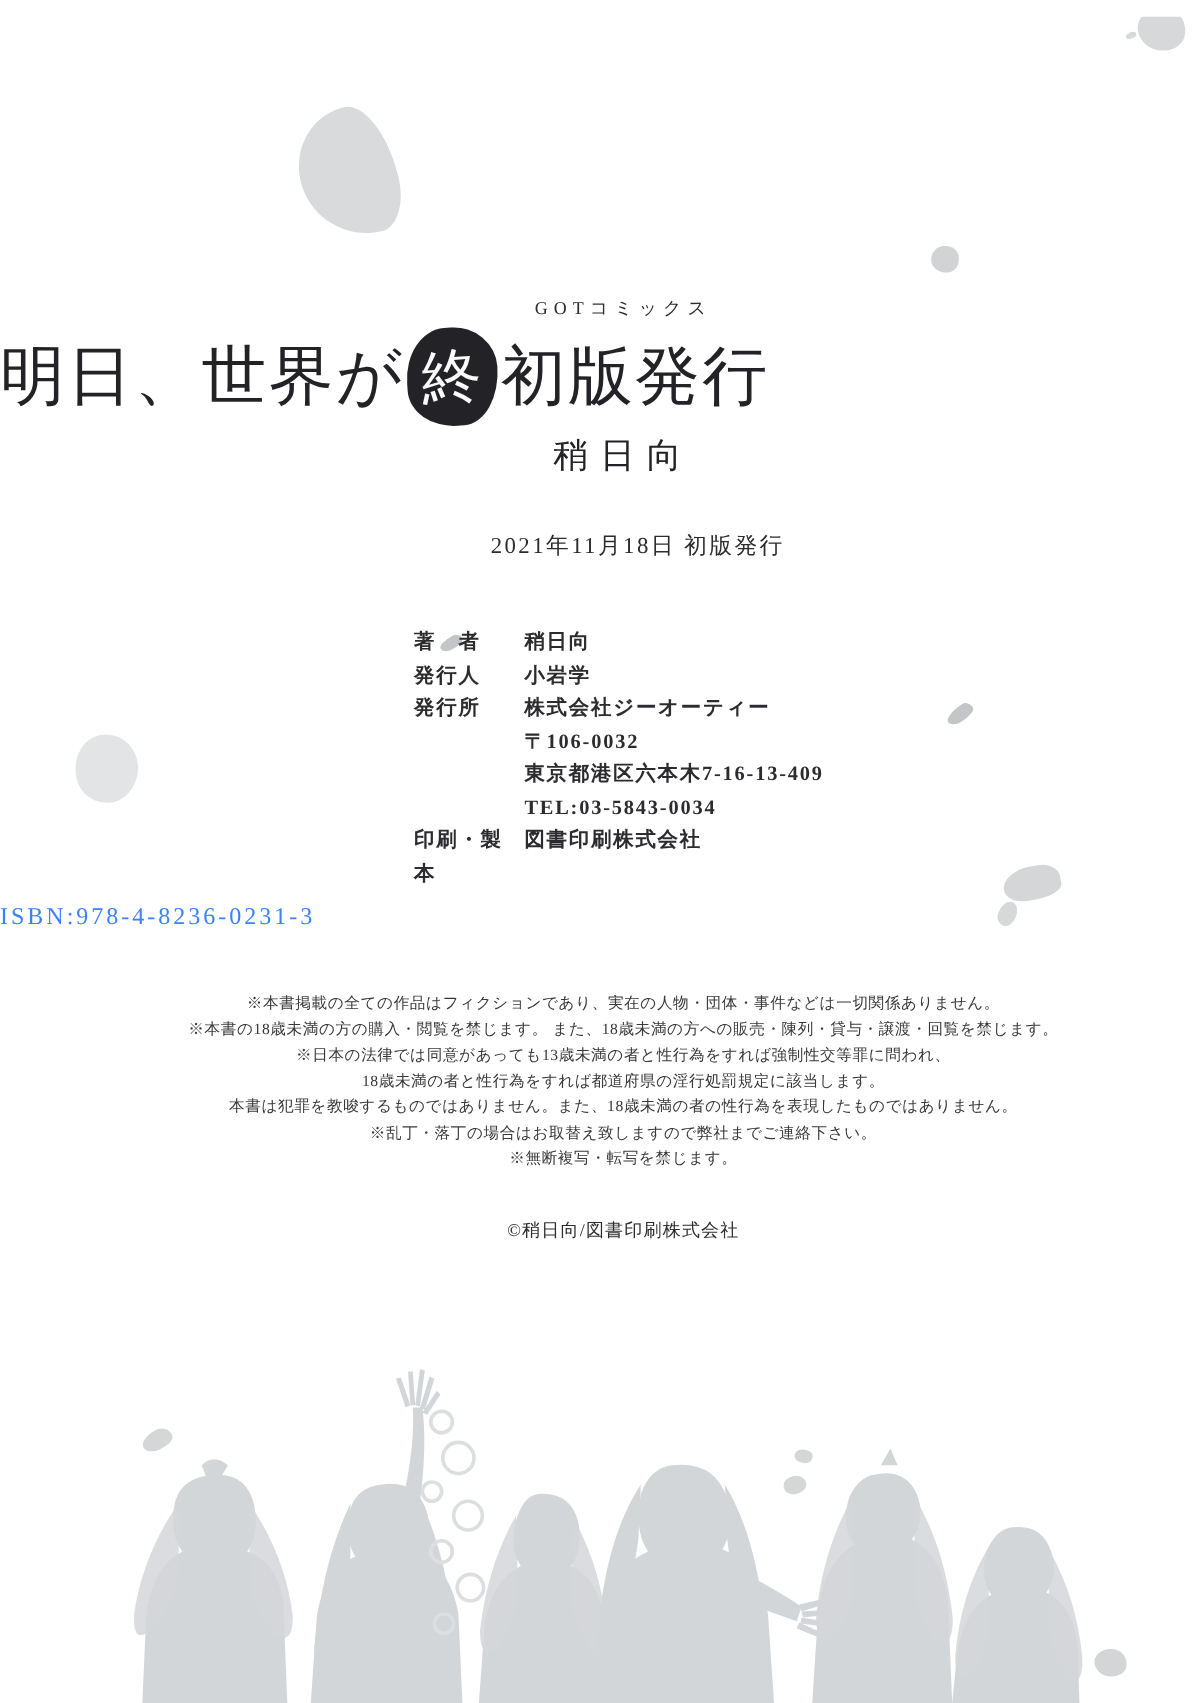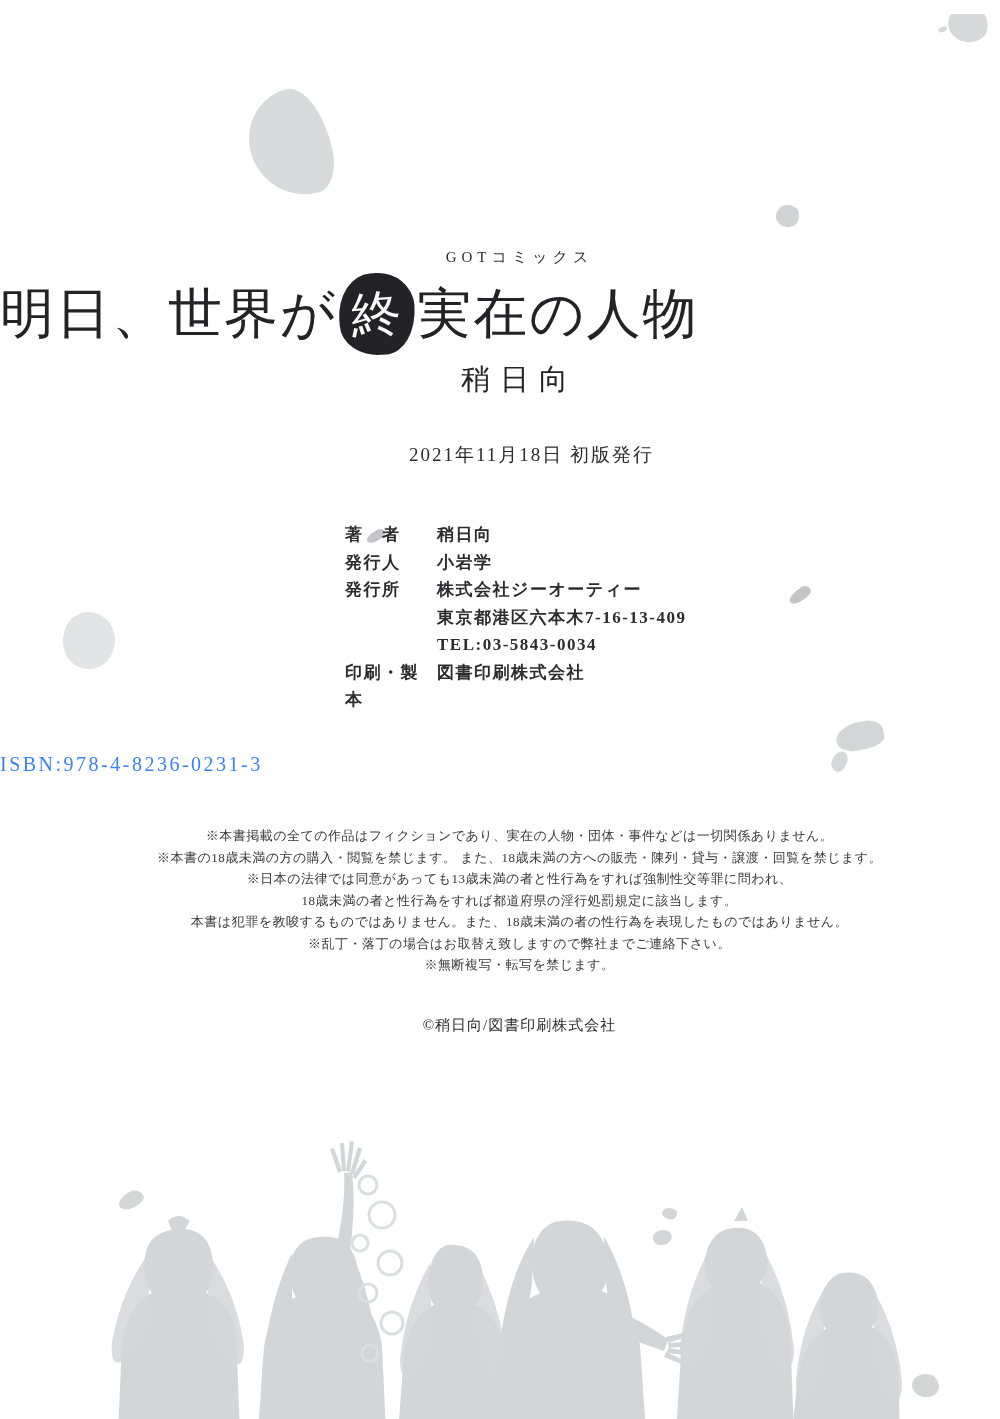--- a/index.html
+++ b/index.html
@@ -108,40 +108,44 @@
   <div class="petal petal-bc-1"></div>
   <div class="petal petal-bc-2"></div>
   <div class="petal petal-br"></div>
 
   <div class="imprint-label">GOTコミックス</div>
 
   <h1 class="title">
     <span class="petal petal-title-1"></span>
     <span>明日、世界が</span>
       <span class="blob">終</span>
-      <span>実在の人物</span>
+      <span>初版発行</span>
     <span class="petal petal-title-2"></span>
   </h1>
 
   <div class="author">稍日向</div>
 
   <div class="edition">2021年11月18日 初版発行</div>
 
   <div class="credits">
     <div class="credit-row">
       <span class="credit-label">著　者</span>
       <span class="credit-value">稍日向</span>
     </div>
     <div class="credit-row">
       <span class="credit-label">発行人</span>
       <span class="credit-value">小岩学</span>
     </div>
     <div class="credit-row">
       <span class="credit-label">発行所</span>
       <span class="credit-value">株式会社ジーオーティー</span>
+    </div>
+    <div class="credit-row">
+      <span class="credit-label"></span>
+      <span class="credit-value">〒106-0032</span>
     </div>
     <div class="credit-row">
       <span class="credit-label"></span>
       <span class="credit-value">東京都港区六本木7-16-13-409</span>
     </div>
     <div class="credit-row">
       <span class="credit-label"></span>
       <span class="credit-value">TEL:03-5843-0034</span>
     </div>
     <div class="credit-row">

